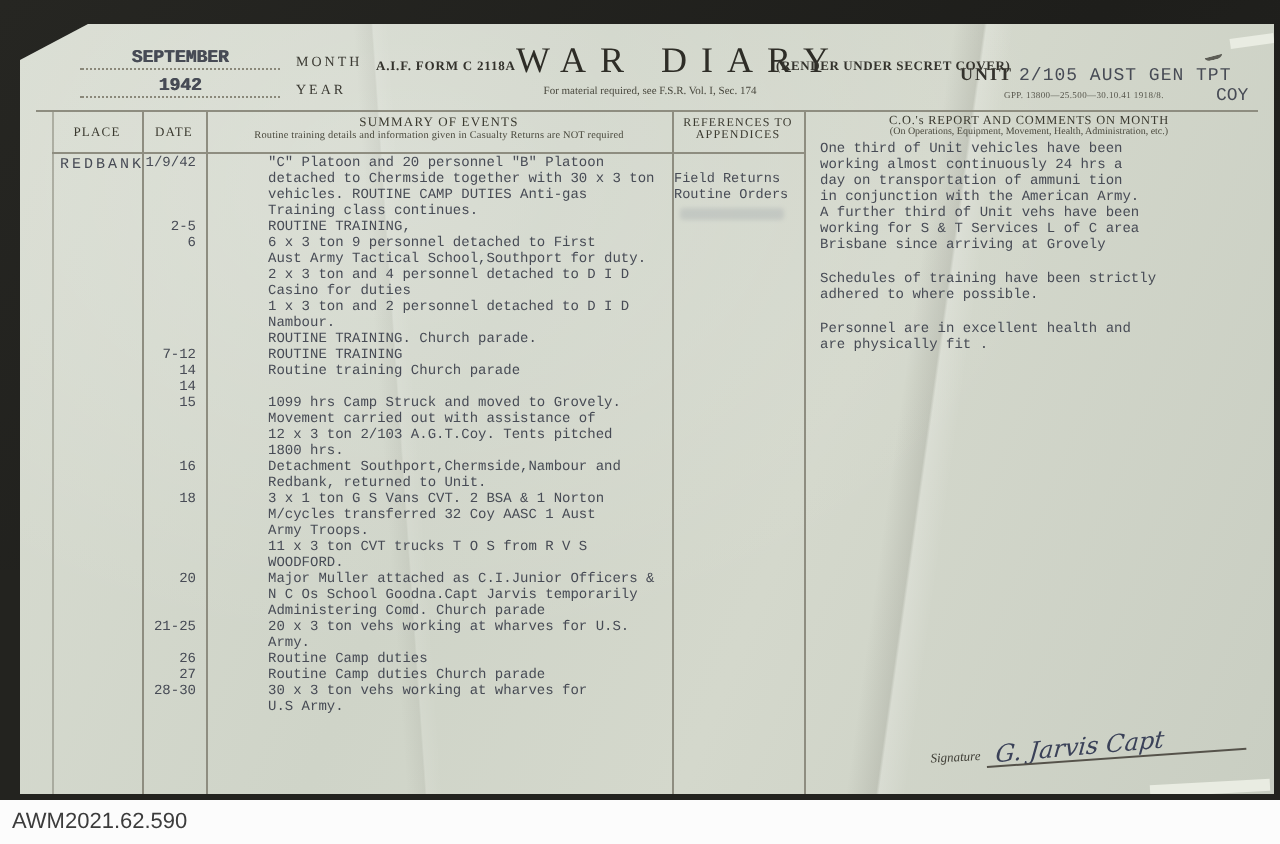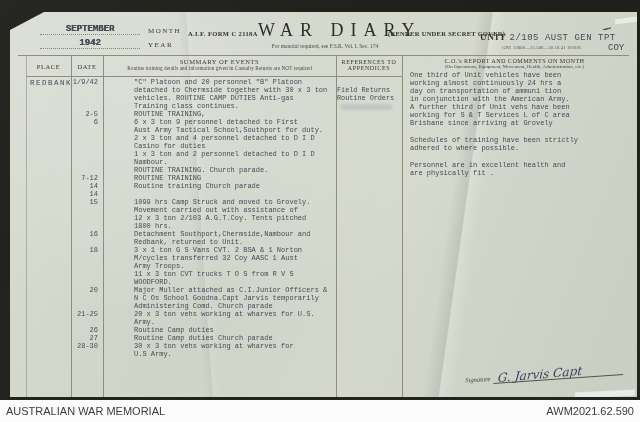--- a/index.html
+++ b/index.html
@@ -257,15 +257,14 @@
     <div class="sig-block">
       <span class="sig-label">Signature</span>
       <span class="sig-value">G. Jarvis Capt</span>
       <div class="sig-line"></div>
     </div>
 
   </div>
 </div>
 
 <div class="footer">
-  <span>AUSTRALIAN WAR MEMORIAL</span>
   <span>AWM2021.62.590</span>
 </div>
 
 </body></html>

